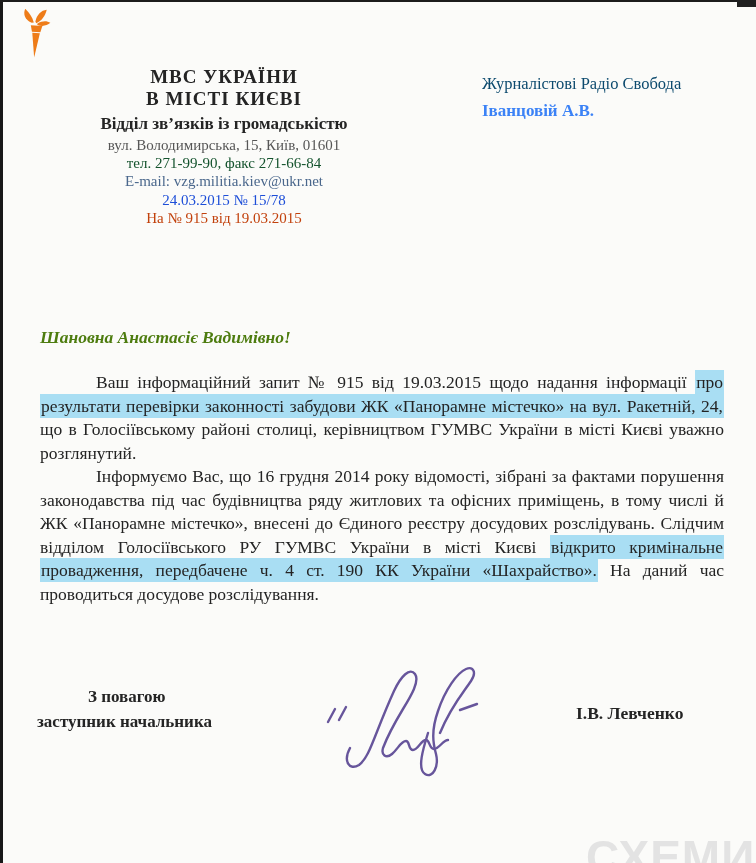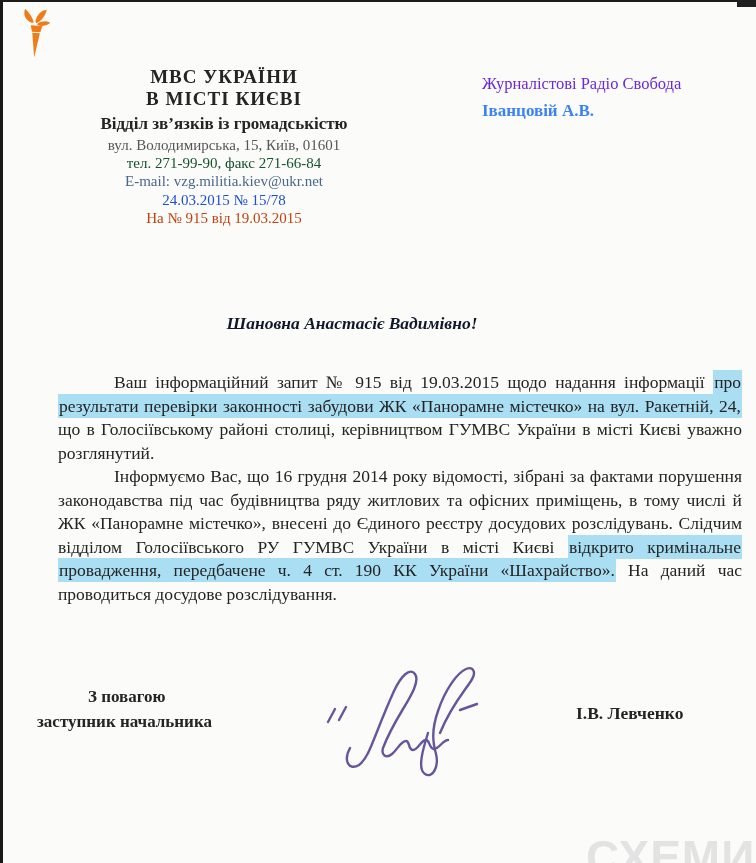--- a/index.html
+++ b/index.html
@@ -30,30 +30,30 @@
     font-weight:bold;font-size:17px;margin-top:6px;color:#242424;
   }
   .letterhead .small{font-size:15px;line-height:18px;}
   .letterhead .addr{margin-top:4px;color:#565656;}
   .letterhead .phone{color:#14532d;}
   .letterhead .email{color:#4a678c;}
   .letterhead .ref{color:#1d4ed8;margin-top:1px;}
   .letterhead .onref{color:#c2410c;}
 
   .addressee{position:absolute;left:482px;top:76px;line-height:1;}
-  .addressee .to{font-size:16.5px;color:#6d28d9;}
+  .addressee .to{font-size:16.5px;color:#0c4a6e;}
   .addressee .name{font-size:17px;font-weight:bold;margin-top:9px;color:#3b82f6;}
 
   .salutation{
-    position:absolute;left:40px;top:313px;width:624px;
-    text-align:center;font-weight:bold;font-style:italic;font-size:17.5px;color:#0f172a;
+    position:absolute;left:40px;top:327px;width:624px;
+    font-weight:bold;font-style:italic;font-size:17.5px;color:#4d7c0f;
   }
 
   .body-text{
-    position:absolute;left:58px;top:371px;width:684px;
+    position:absolute;left:40px;top:371px;width:684px;
     font-size:17.5px;line-height:23.5px;text-align:justify;color:#242424;
   }
   .body-text p{margin:0;text-indent:56px;}
   .hl{background:var(--hl,#a9def3);padding:2px 1px;box-decoration-break:clone;-webkit-box-decoration-break:clone;}
 
   .closing{position:absolute;left:88px;top:687px;font-weight:bold;font-size:17px;color:#242424;}
   .sign-title{position:absolute;left:37px;top:712px;font-weight:bold;font-size:17px;color:#242424;}
   .sign-name{position:absolute;left:576px;top:703px;font-weight:bold;font-size:17.5px;color:#242424;}
 
   .signature-svg{position:absolute;left:290px;top:638px;width:198px;height:158px;}

